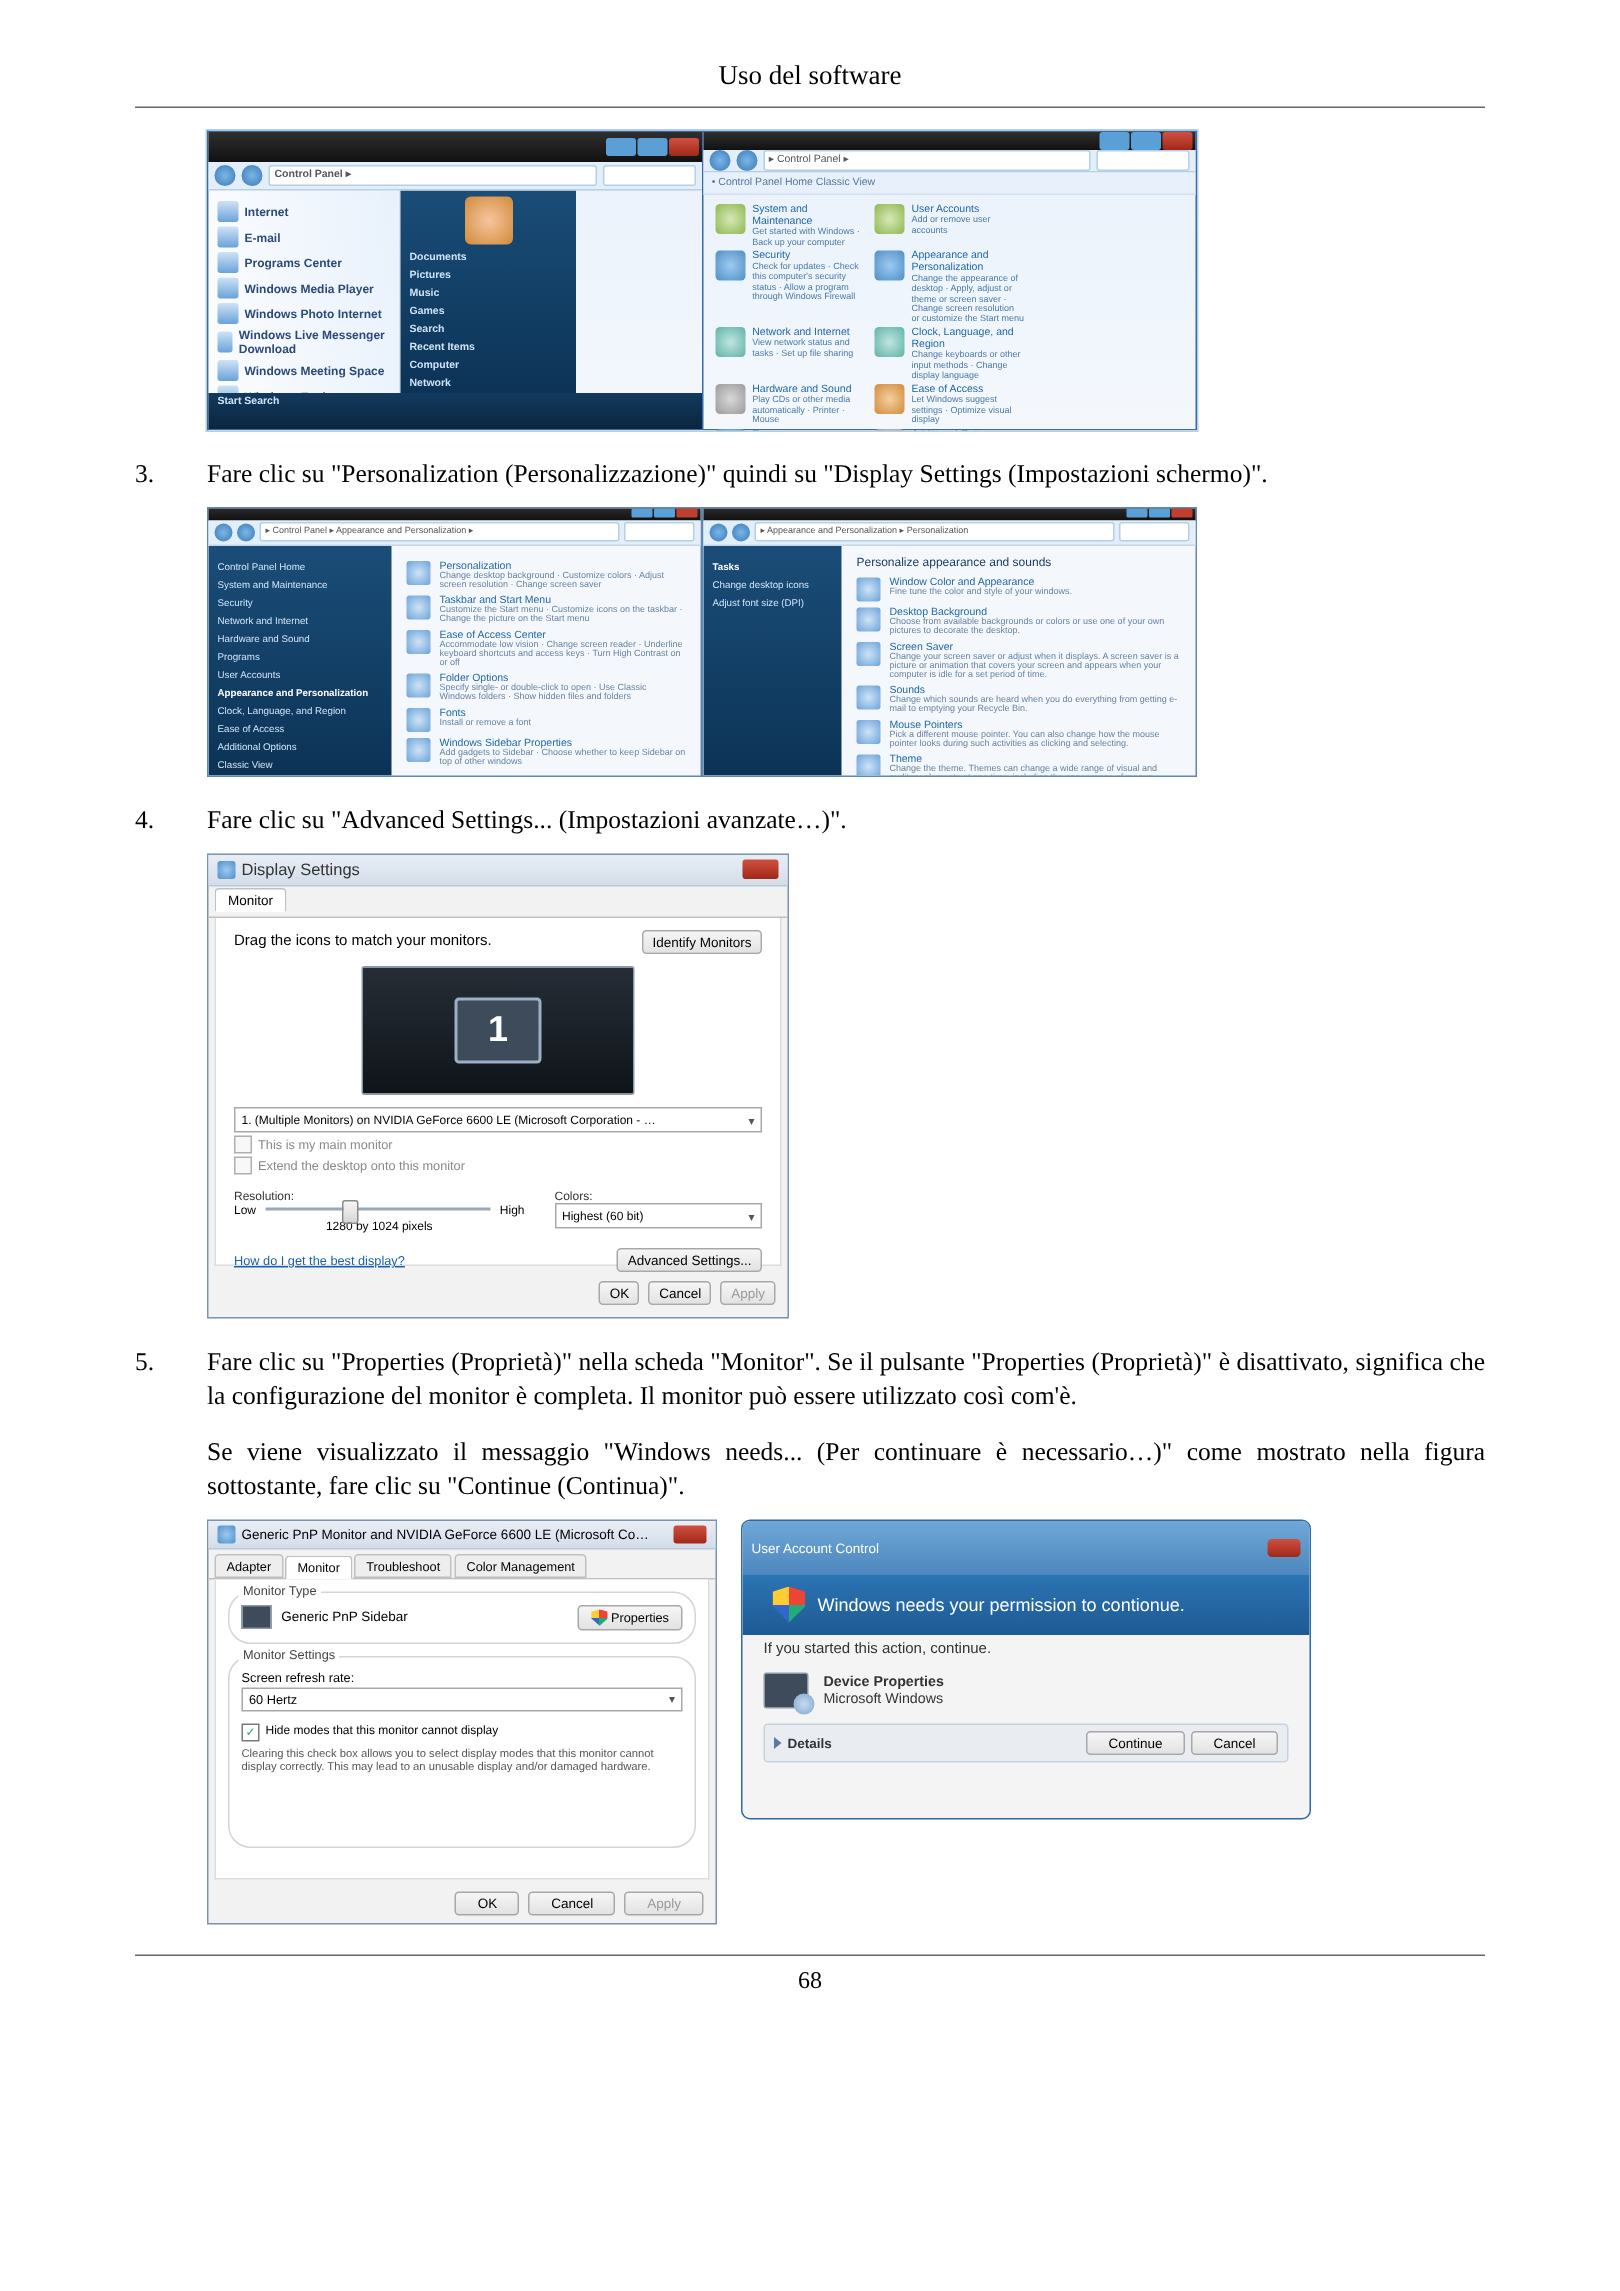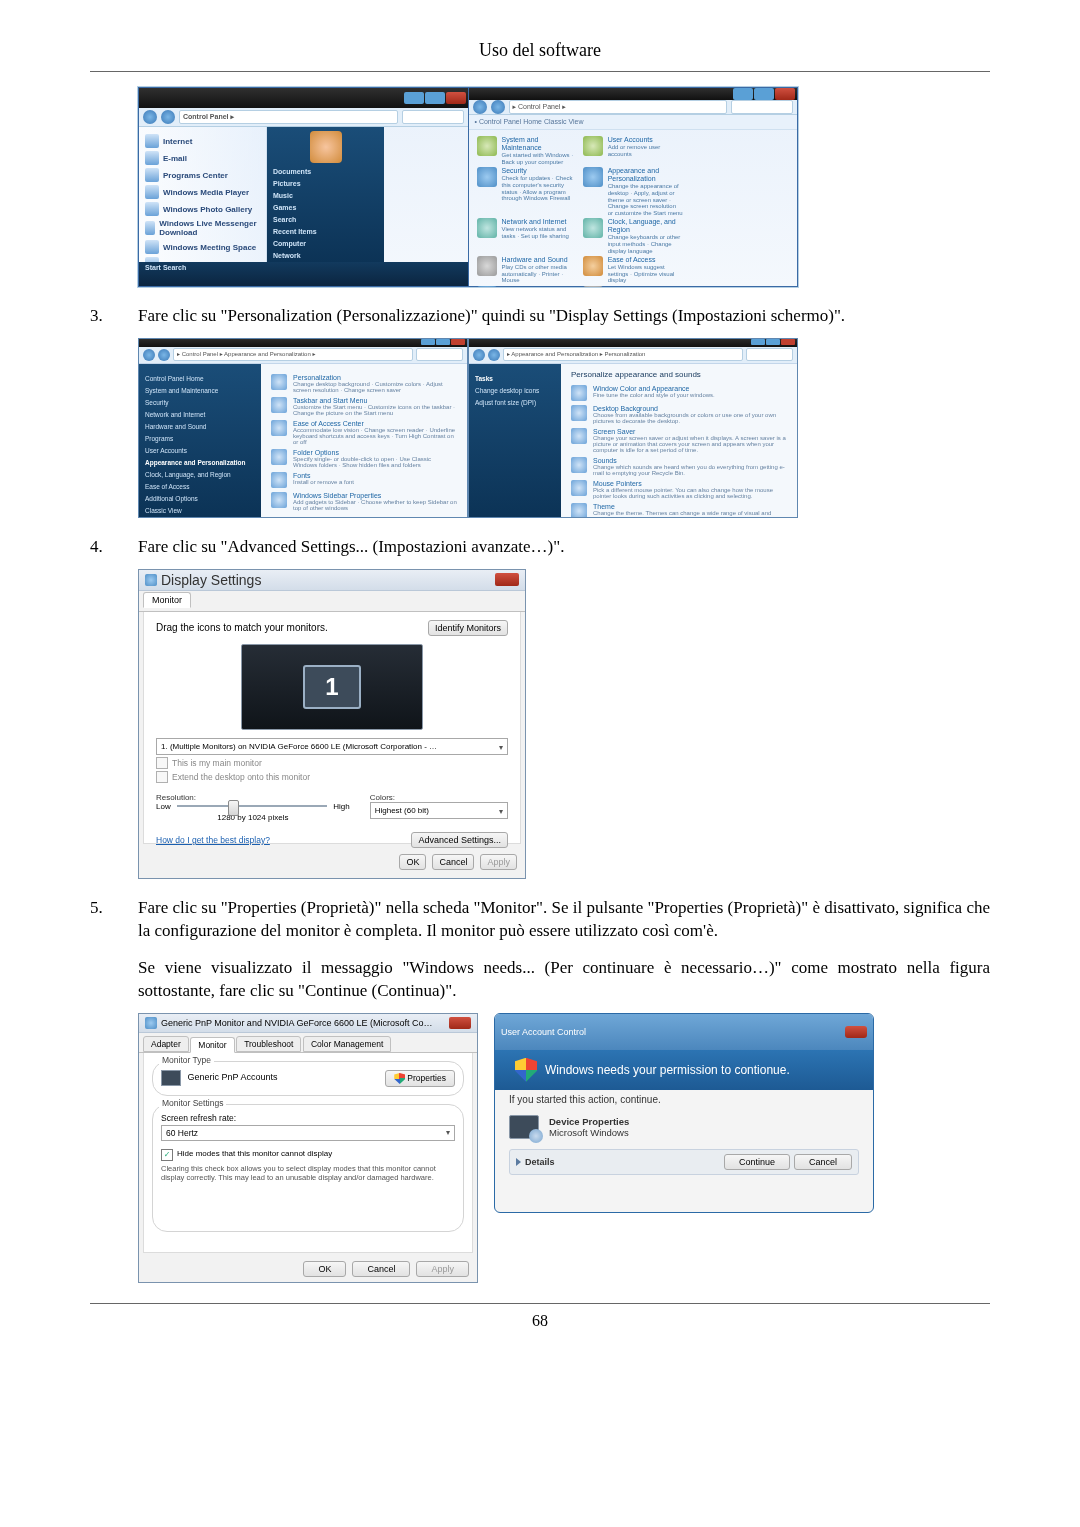--- a/index.html
+++ b/index.html
@@ -190,21 +190,21 @@
     background: #f2f2f2;
     box-sizing: border-box;
   }
   .scr3 .titlebar3 {
     height: 20px;
     background: linear-gradient(#e9eef5,#d3dde9);
     border-bottom: 1px solid #bac8d8;
     display: flex; align-items: center; padding: 0 6px; gap:4px;
   }
   .scr3 .tb3-icn { width:12px; height:12px; border-radius:2px; background: radial-gradient(#9ccaf0,#4f8fc7); }
-  .scr3 .tb3-ttl { flex:1; font-size:14px; color:#333; }
+  .scr3 .tb3-ttl { flex:1; font-size:11px; color:#333; }
   .scr3 .tb3-close { width:24px; height:13px; border-radius:2px; background: linear-gradient(#d05040, #a02818);} 
   .scr3 .tabs3 { height:20px; border-bottom:1px solid #c0c0c0; padding-left:4px; }
   .scr3 .tab3 { display:inline-block; border:1px solid #c0c0c0; border-bottom:1px solid #fff; border-radius:3px 3px 0 0; background:#fff; padding:2px 8px; font-size:9px; position:relative; top:1px;}
   .scr3 .content3 { padding:8px 12px; background:#fff; margin:0 4px 4px 4px; border:1px solid #dcdcdc; border-top:none; height: 232px; box-sizing:border-box;}
   .scr3 .row3 { display:flex; justify-content:space-between; align-items:center; }
   .scr3 .btn3 { border:1px solid #a8a8a8; background:linear-gradient(#f6f6f6,#e2e2e2); border-radius:3px; padding:2px 6px; font-size:9px; }
   .scr3 .preview3 {
     width: 180px; height: 84px; margin: 8px auto; background: linear-gradient(#262d36,#0f1419);
     border:1px solid #8a98a8; border-radius:2px; display:flex; align-items:center; justify-content:center;
   }
@@ -331,21 +331,21 @@
             <div class="sideA-item">
                 <div class="icn"></div>
                 <span>Programs Center</span>
               </div>
             <div class="sideA-item">
                 <div class="icn"></div>
                 <span>Windows Media Player</span>
               </div>
             <div class="sideA-item">
                 <div class="icn"></div>
-                <span>Windows Photo Gallery</span>
+                <span>Windows Photo Internet</span>
               </div>
             <div class="sideA-item">
                 <div class="icn"></div>
                 <span>Windows Live Messenger Download</span>
               </div>
             <div class="sideA-item">
                 <div class="icn"></div>
                 <span>Windows Meeting Space</span>
               </div>
             <div class="sideA-item">
@@ -695,21 +695,21 @@
         <div class="tabsA">
           <span class="tabA">Adapter</span>
           <span class="tabA active">Monitor</span>
           <span class="tabA">Troubleshoot</span>
           <span class="tabA">Color Management</span>
         </div>
         <div class="contA">
           <div class="grpA">
             <span class="lgnd">Monitor Type</span>
             <span class="monicn"></span>
-            <span>Generic PnP Accounts</span>
+            <span>Generic PnP Sidebar</span>
             <span class="propbtn">
               <span class="shield"></span><span>Properties</span>
             </span>
             <div style="clear:both"></div>
           </div>
           <div class="grpA" style="height:110px;">
             <span class="lgnd">Monitor Settings</span>
             <div style="font-size:8.5px;margin-bottom:2px;">Screen refresh rate:</div>
             <div class="comboA">60 Hertz</div>
             <div class="chkA" style="margin-top:8px;">

